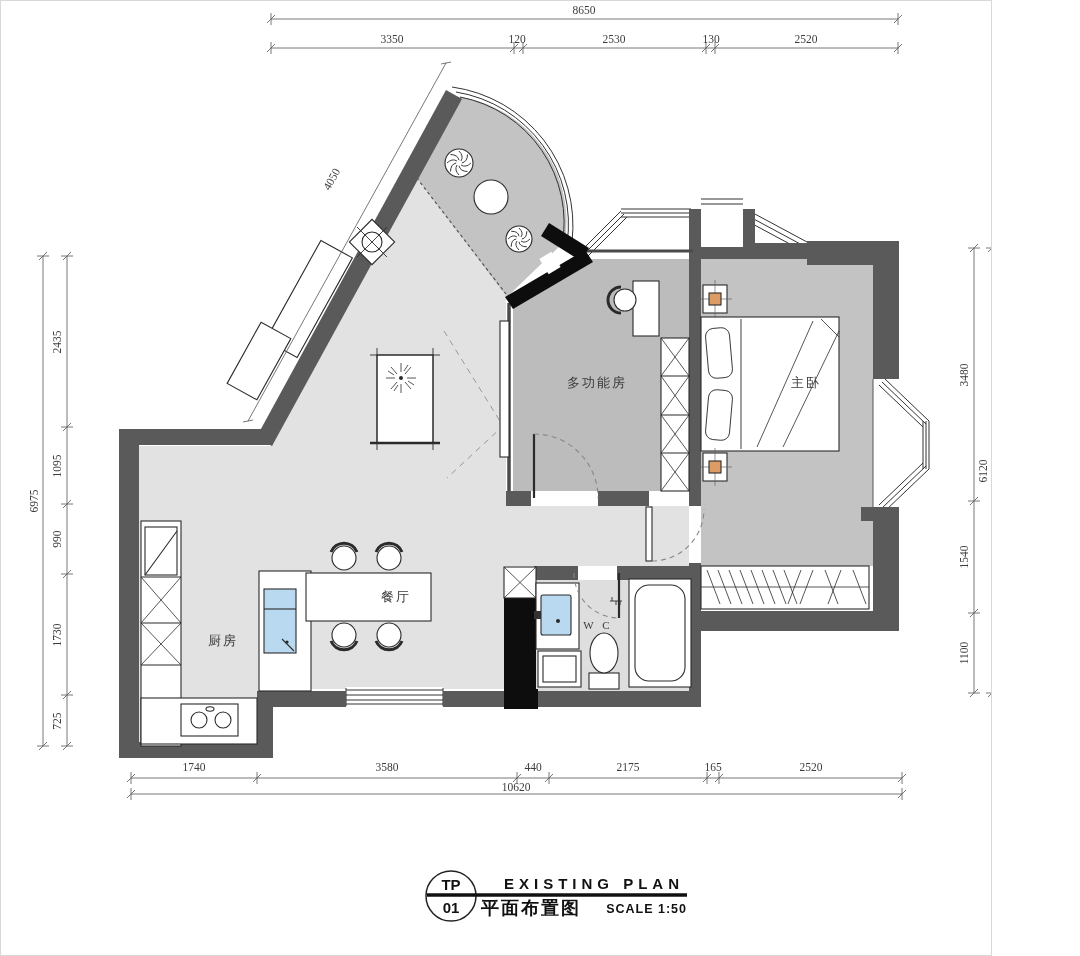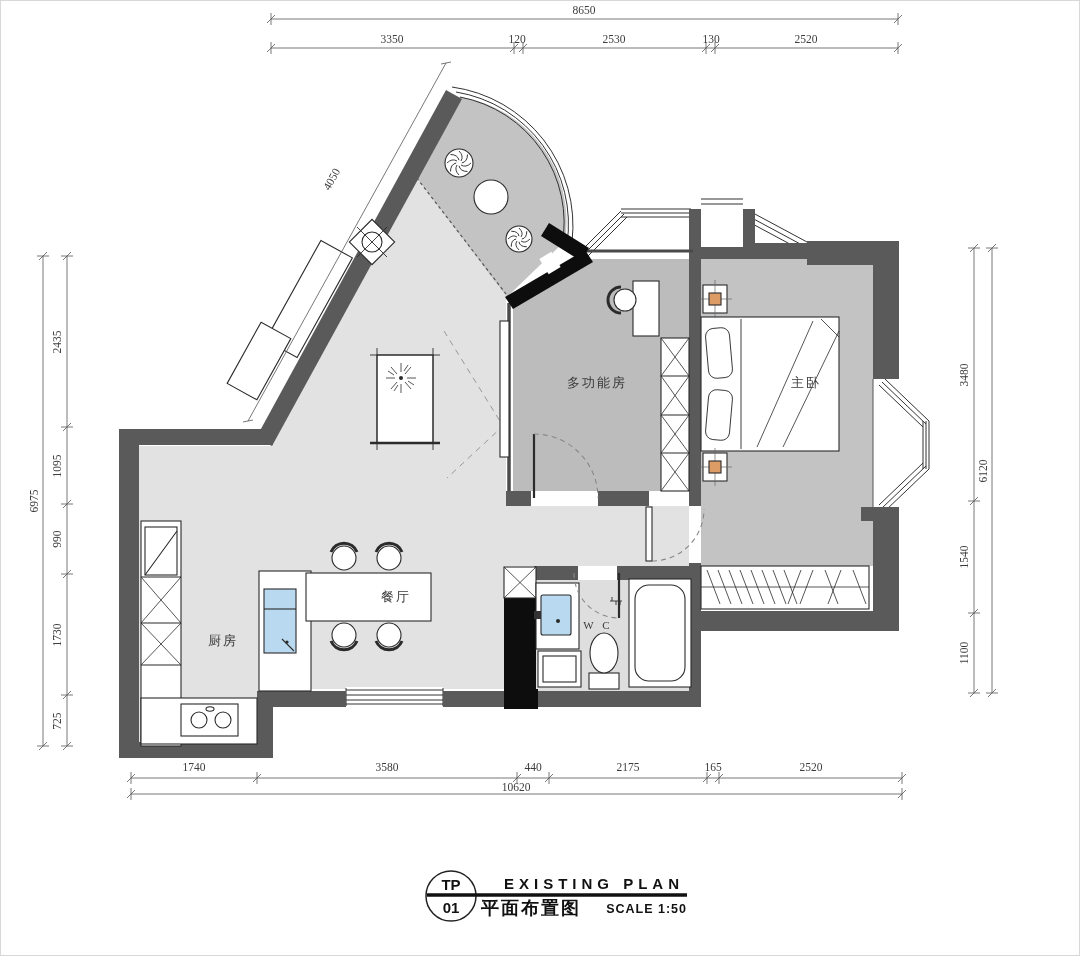--- a/index.html
+++ b/index.html
@@ -1,16 +1,16 @@
 <!DOCTYPE html>
 <html><head>
 <meta charset="utf-8">
 <style>
   html,body{margin:0;padding:0;background:#fff;}
-  #canvas{position:relative;width:1080px;height:956px;background:#fff;overflow:hidden;
+  #canvas{position:relative;width:992px;height:956px;background:#fff;overflow:hidden;
           font-family:"Liberation Sans",sans-serif;border:1px solid #d8d8d8;box-sizing:border-box;}
   svg{position:absolute;left:0;top:0;}
   text{user-select:none;}
   .dimtext{font-family:"Liberation Serif",serif;font-size:11.5px;fill:#3c3c3c;}
   .roomlabel{font-family:"Liberation Sans",sans-serif;font-size:13px;fill:#3a3a3a;letter-spacing:2px;}
   .wclabel{font-family:"Liberation Serif",serif;font-size:11px;fill:#3a3a3a;letter-spacing:3px;}
   .tb-en{font-family:"Liberation Sans",sans-serif;font-size:15px;font-weight:bold;fill:#111;letter-spacing:5px;}
   .tb-cn{font-family:"Liberation Sans",sans-serif;font-size:18px;font-weight:bold;fill:#111;letter-spacing:2px;}
   .tb-scale{font-family:"Liberation Sans",sans-serif;font-size:12.5px;font-weight:bold;fill:#111;letter-spacing:1px;}
   .tb-code{font-family:"Liberation Sans",sans-serif;font-size:15px;font-weight:bold;fill:#111;}

